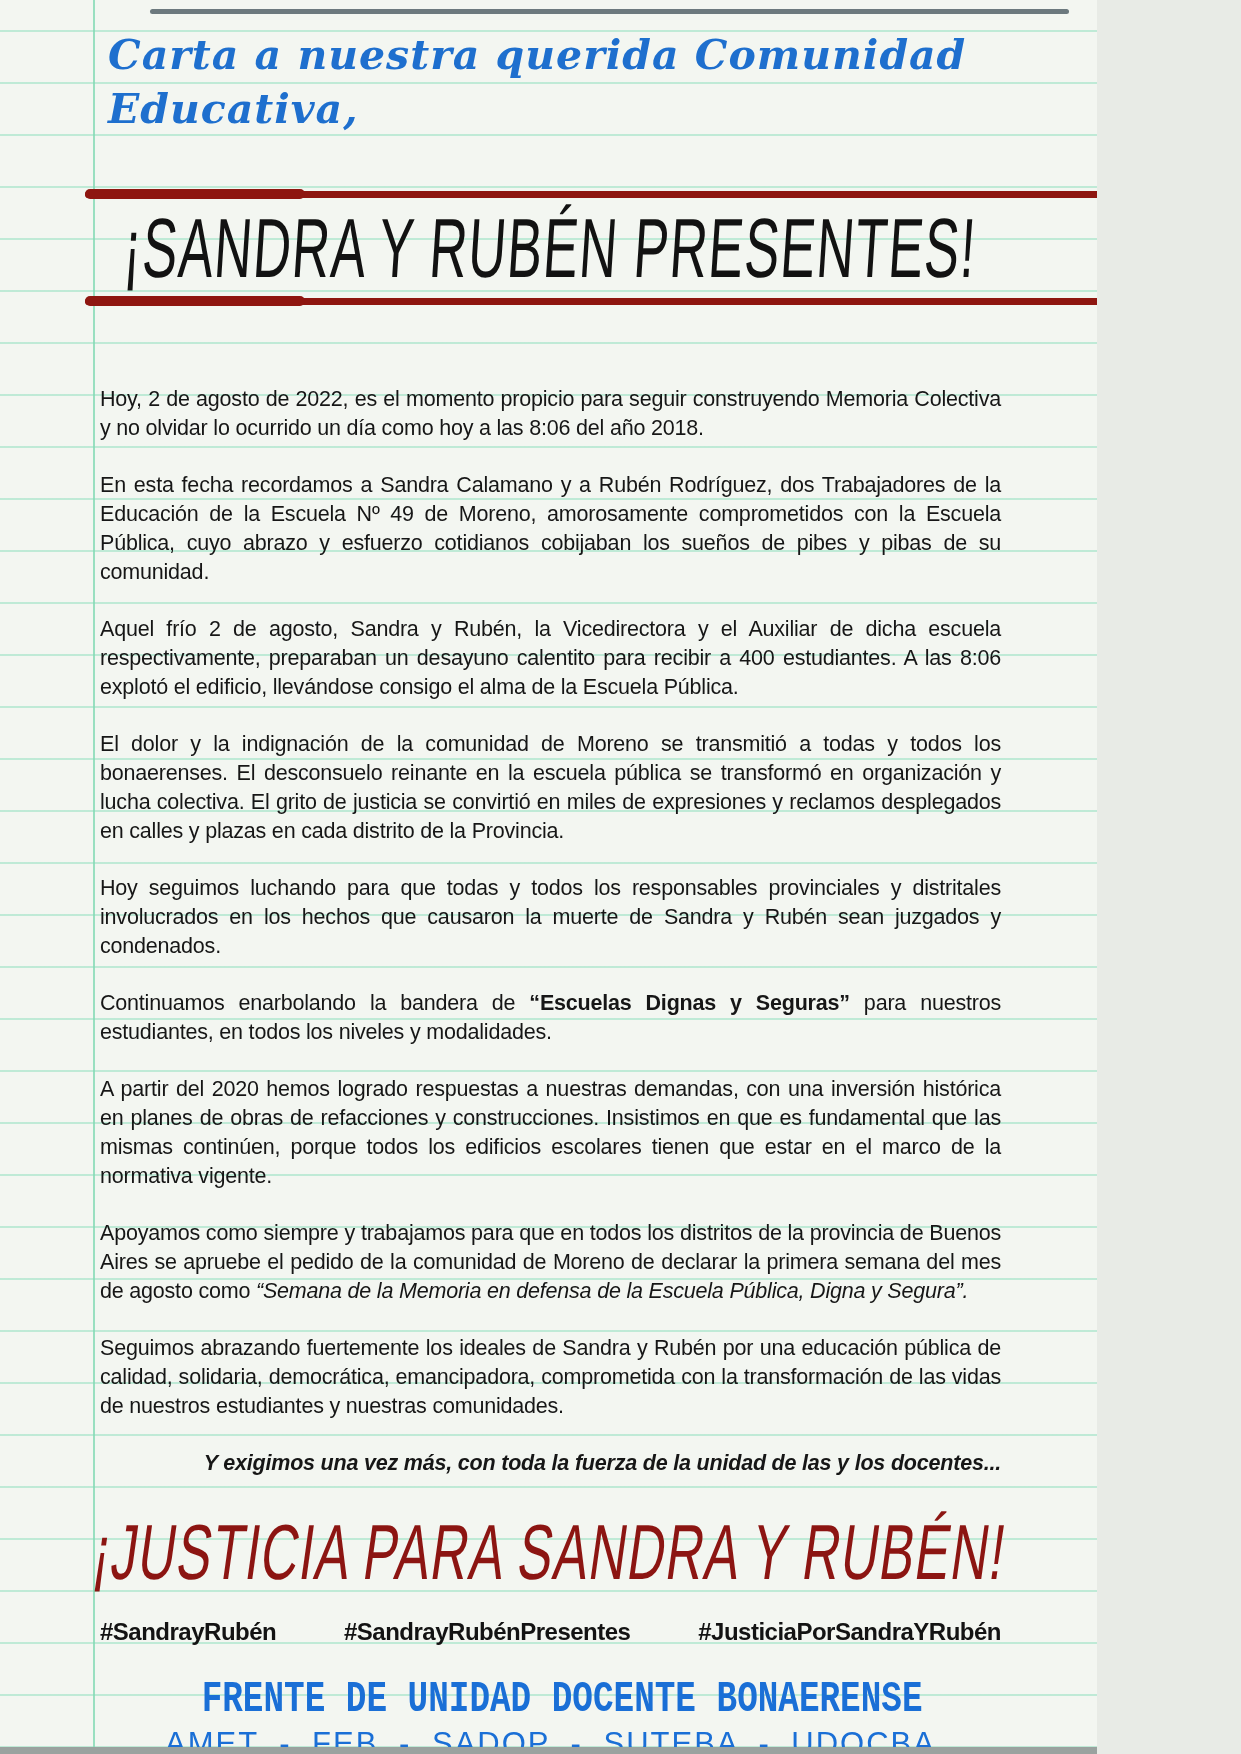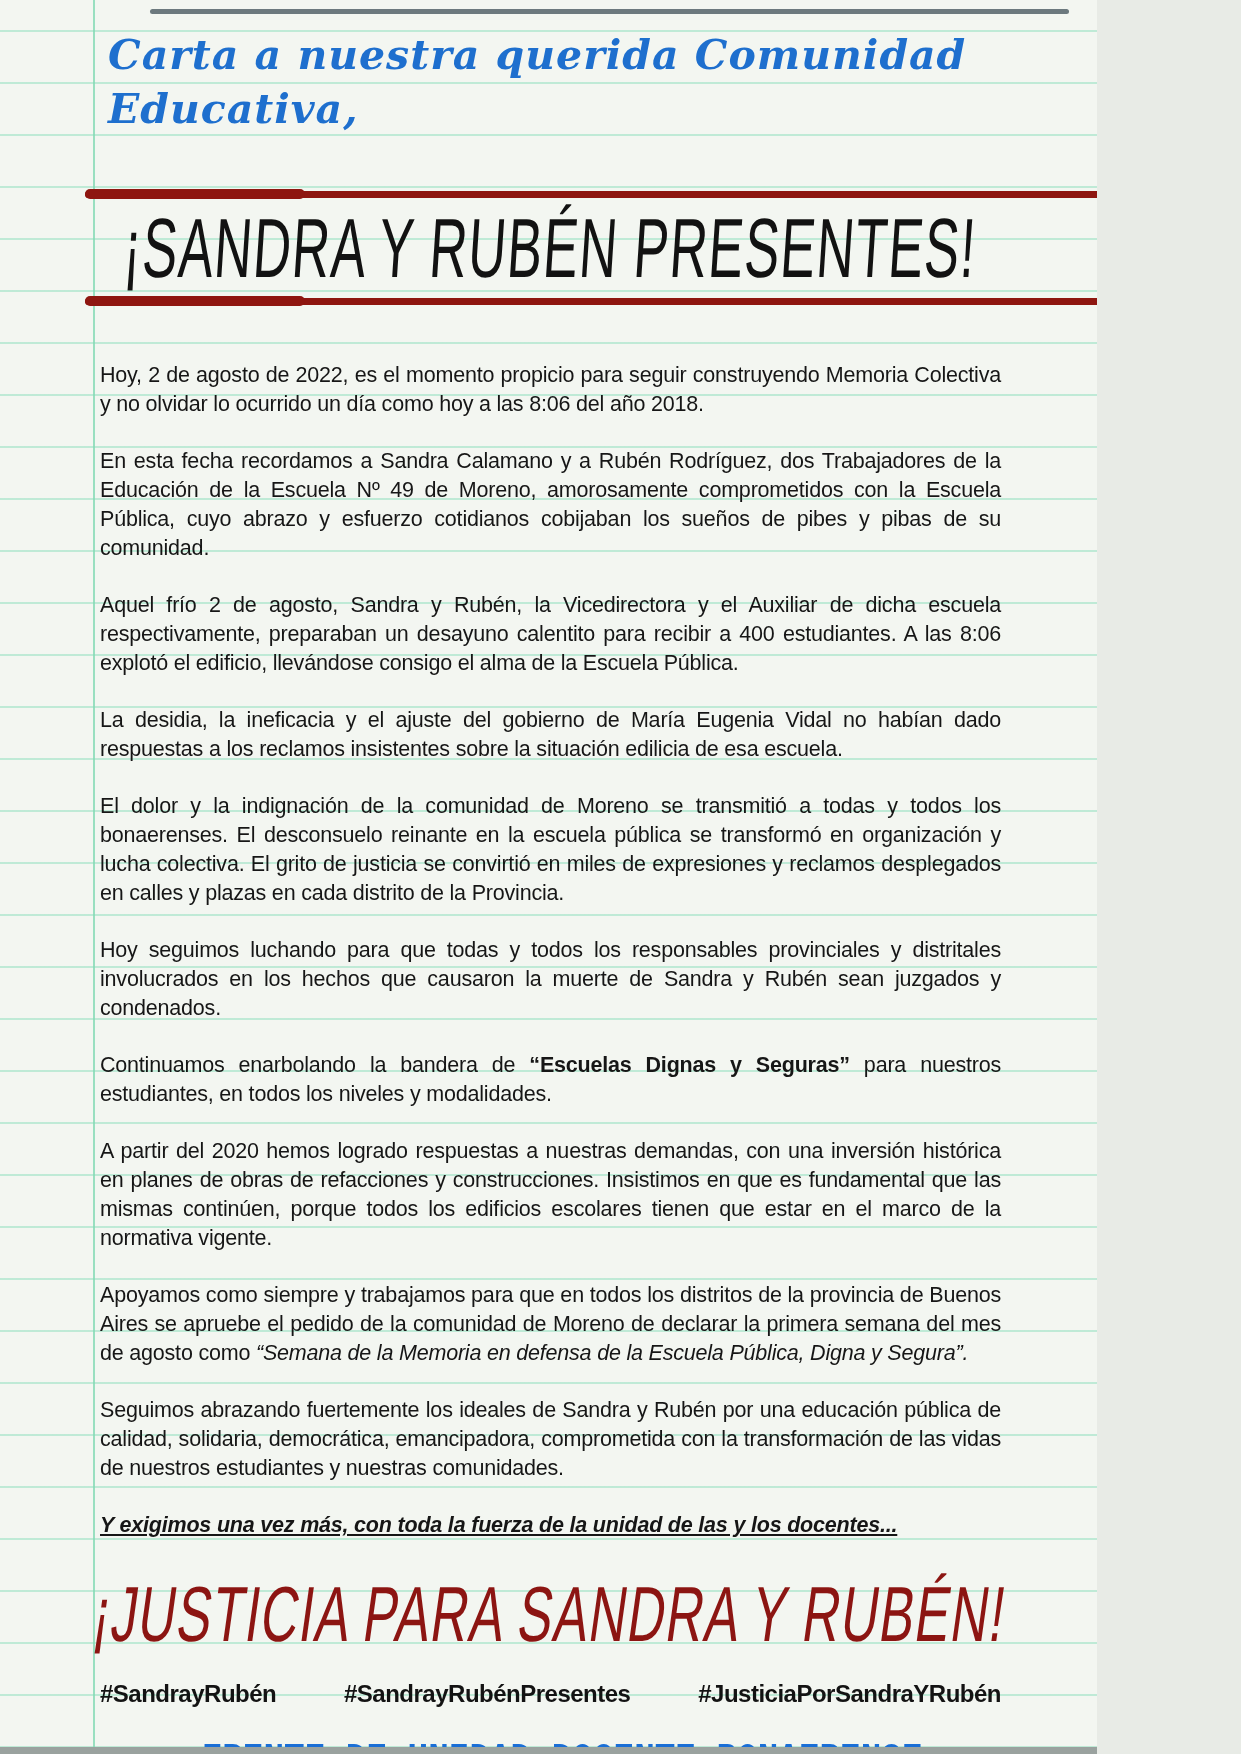--- a/index.html
+++ b/index.html
@@ -32,26 +32,26 @@
     background:#8e1610;border-radius:6px;}
   .rule-1{margin-top:55px;}
   .rule-2{margin-top:0;}
 
   .banner{height:100px;display:flex;align-items:center;justify-content:center;}
   .marker{display:inline-block;transform:scaleX(.62) skewX(-6deg);
     transform-origin:center;white-space:nowrap;
     font-family:"Liberation Sans",sans-serif;color:#121212;
     font-size:84px;letter-spacing:2px;}
 
-  .body-text{margin-top:56px;}
+  .body-text{margin-top:80px;}
   .body-text p{font-size:21.5px;line-height:29px;letter-spacing:-.2px;
     color:#161616;text-align:justify;margin:0 0 28px 0;}
   .run-b{font-weight:bold;}
   .run-bi{font-weight:normal;font-style:italic;}
-  p.p-bi{font-weight:bold;font-style:italic;text-align:left;text-decoration:underline;}
+  p.p-bi{font-weight:bold;font-style:italic;text-align:right;}
 
   .closing{height:92px;display:flex;align-items:center;justify-content:center;
     margin-top:6px;}
   .closing .marker{color:#8c1512;font-size:78px;transform:scaleX(.66) skewX(-12deg);}
 
   .hashtags{display:flex;justify-content:space-between;align-items:flex-start;
     margin-top:20px;font-weight:bold;font-size:24px;letter-spacing:-.5px;color:#131313;}
 
   .footer{text-align:center;}
   .footer-org{margin-top:30px;color:#1a6fd6;font-weight:bold;font-size:44px;
@@ -79,21 +79,20 @@
     <div class="banner">
       <span class="marker">¡SANDRA Y RUBÉN PRESENTES!</span>
     </div>
 
     <div class="rule-red rule-2"></div>
 
     <div class="body-text">
       <p><span>Hoy, 2 de agosto de 2022, es el momento propicio para seguir construyendo Memoria Colectiva y no olvidar lo ocurrido un día como hoy a las 8:06 del año 2018.</span></p>
       <p><span>En esta fecha recordamos a Sandra Calamano y a Rubén Rodríguez, dos Trabajadores de la Educación de la Escuela Nº 49 de Moreno, amorosamente comprometidos con la Escuela Pública, cuyo abrazo y esfuerzo cotidianos cobijaban los sueños de pibes y pibas de su comunidad.</span></p>
       <p><span>Aquel frío 2 de agosto, Sandra y Rubén, la Vicedirectora y el Auxiliar de dicha escuela respectivamente, preparaban un desayuno calentito para recibir a 400 estudiantes. A las 8:06 explotó el edificio, llevándose consigo el alma de la Escuela Pública.</span></p>
-      <p><span>La desidia, la ineficacia y el ajuste del gobierno de María Eugenia Vidal no habían dado respuestas a los reclamos insistentes sobre la situación edilicia de esa escuela.</span></p>
       <p><span>El dolor y la indignación de la comunidad de Moreno se transmitió a todas y todos los bonaerenses. El desconsuelo reinante en la escuela pública se transformó en organización y lucha colectiva. El grito de justicia se convirtió en miles de expresiones y reclamos desplegados en calles y plazas en cada distrito de la Provincia.</span></p>
       <p><span>Hoy seguimos luchando para que todas y todos los responsables provinciales y distritales involucrados en los hechos que causaron la muerte de Sandra y Rubén sean juzgados y condenados.</span></p>
       <p>
         <span>Continuamos enarbolando la bandera de </span><span class="run-b">“Escuelas Dignas y Seguras”</span><span> para nuestros estudiantes, en todos los niveles y modalidades.</span>
       </p>
       <p><span>A partir del 2020 hemos logrado respuestas a nuestras demandas, con una inversión histórica en planes de obras de refacciones y construcciones. Insistimos en que es fundamental que las mismas continúen, porque todos los edificios escolares tienen que estar en el marco de la normativa vigente.</span></p>
       <p>
         <span>Apoyamos como siempre y trabajamos para que en todos los distritos de la provincia de Buenos Aires se apruebe el pedido de la comunidad de Moreno de declarar la primera semana del mes de agosto como </span><span class="run-bi">“Semana de la Memoria en defensa de la Escuela Pública, Digna y Segura”.</span>
       </p>
       <p><span>Seguimos abrazando fuertemente los ideales de Sandra y Rubén por una educación pública de calidad, solidaria, democrática, emancipadora, comprometida con la transformación de las vidas de nuestros estudiantes y nuestras comunidades.</span></p>

